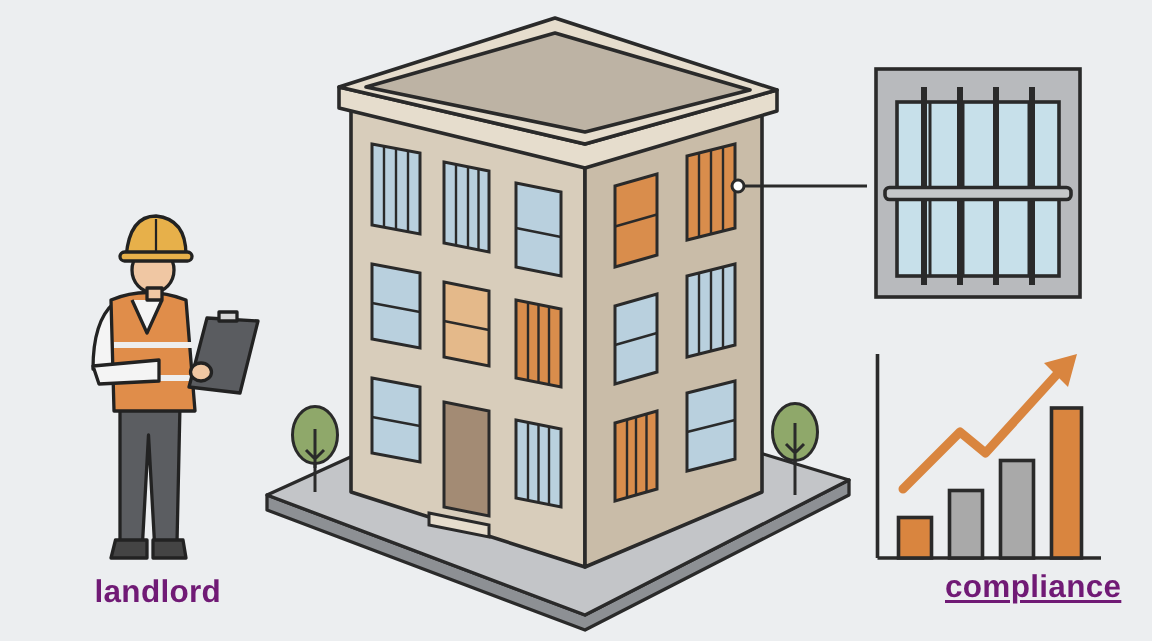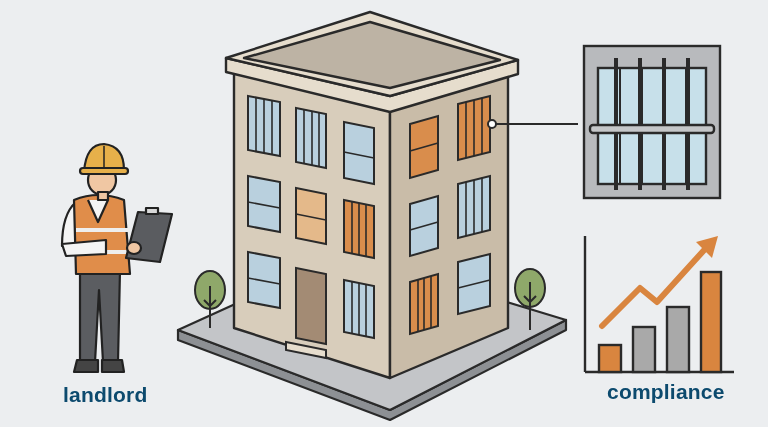--- a/index.html
+++ b/index.html
@@ -1,20 +1,20 @@
 <!DOCTYPE html>
 <html><head>
 <meta charset="utf-8">
 <style>
   html,body{margin:0;padding:0;}
   body{width:768px;height:427px;background:#eceef0;overflow:hidden;position:relative;font-family:"Liberation Sans",sans-serif;}
   .scene{position:absolute;left:0;top:0;width:768px;height:427px;}
-  .label{position:absolute;font-weight:bold;font-size:21px;color:#0c4a6e;letter-spacing:0.2px;}
+  .label{position:absolute;font-weight:bold;font-size:21px;color:#701a75;letter-spacing:0.2px;}
   #lbl-landlord{left:63px;top:383px;}
-  #lbl-compliance{left:607px;top:380px;}
+  #lbl-compliance{left:630px;top:380px;text-decoration:underline;}
 </style>
 </head>
 <body>
 
 <svg class="scene" viewBox="0 0 768 427" xmlns="http://www.w3.org/2000/svg">
 
   <g stroke="#222" stroke-width="2.2" stroke-linejoin="round">
 
     <path d="M80 270 L80 362 L95 362 L99 290 L103 362 L118 362 L120 270 Z" fill="#5b5d61"></path>
 

